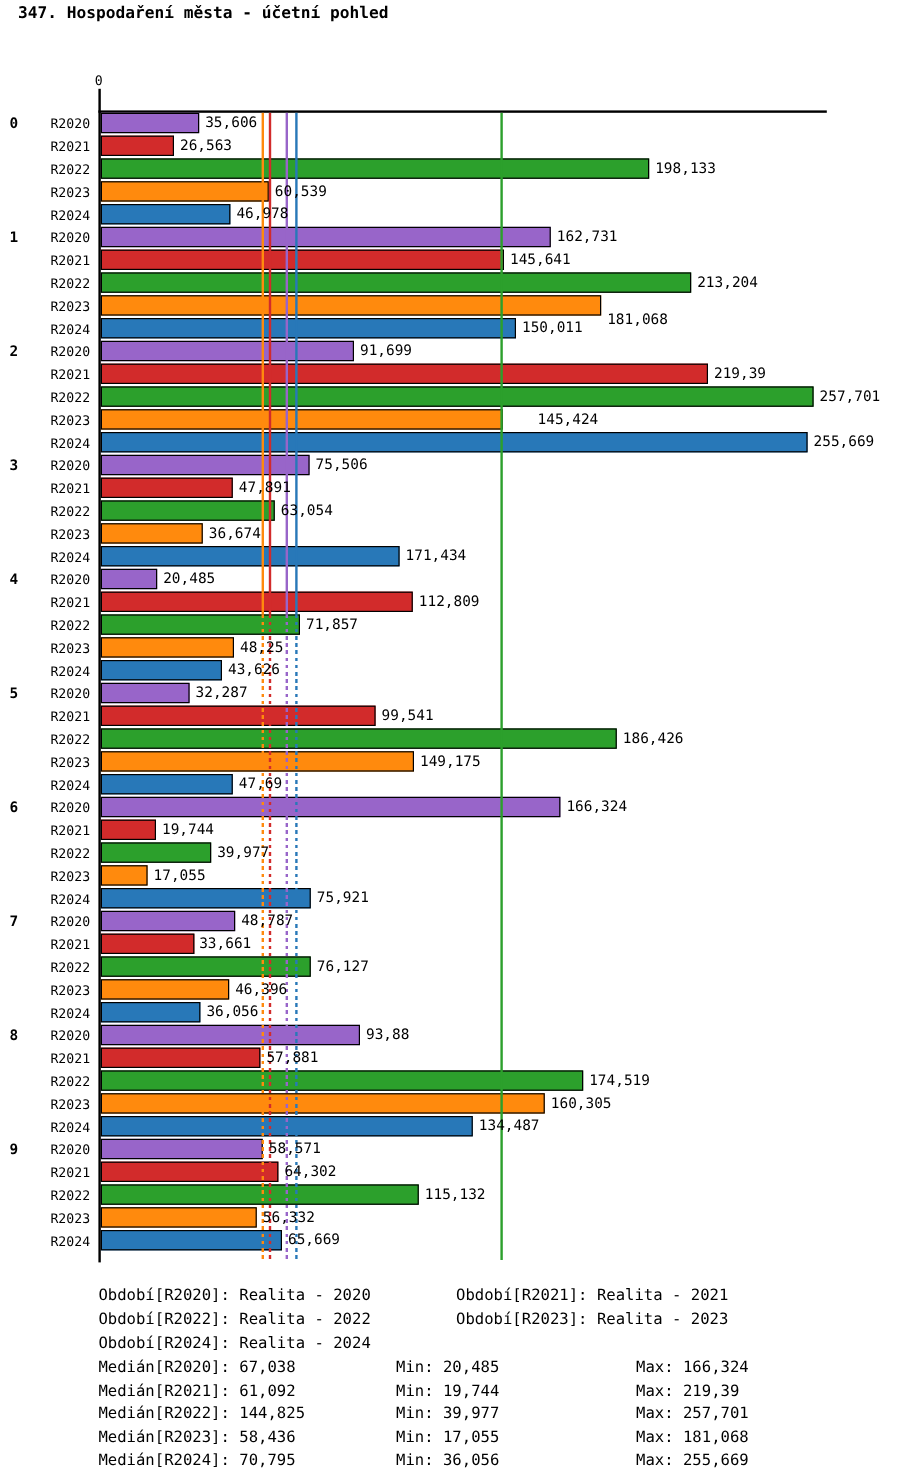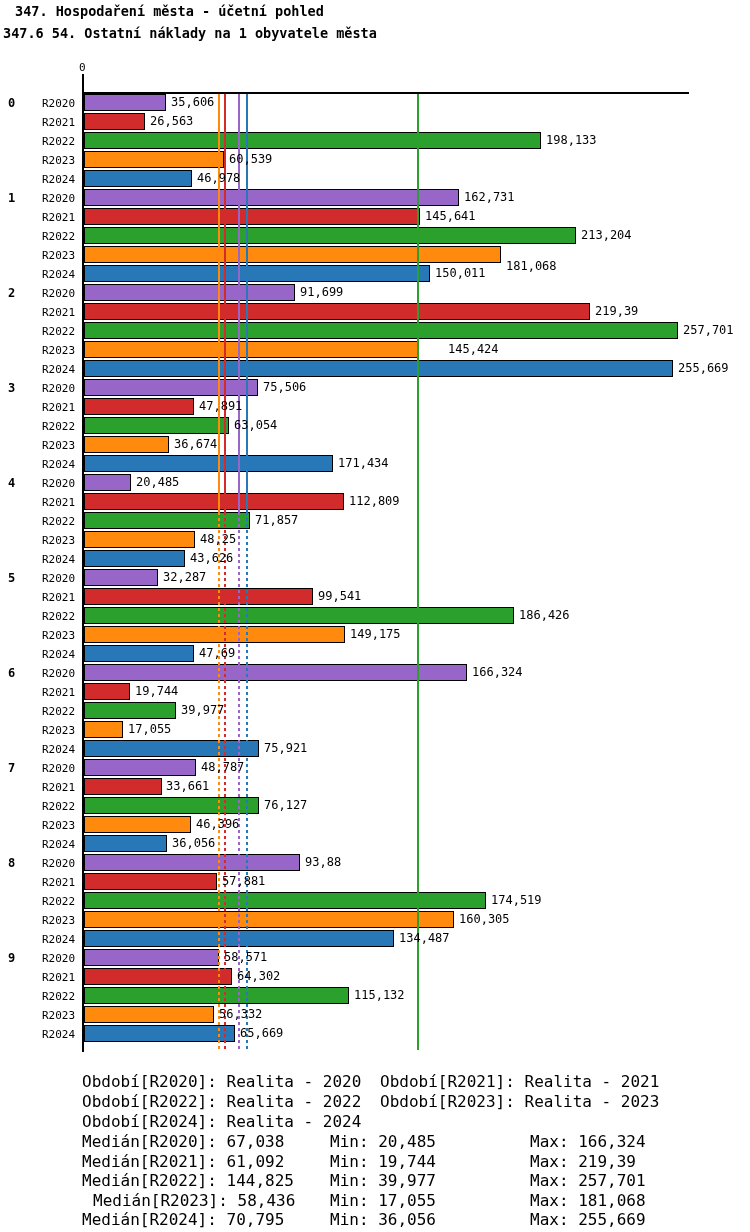--- a/index.html
+++ b/index.html
@@ -10,28 +10,27 @@
   .subtitle{left:3px;top:25px;font-size:13.5px;font-weight:bold;}
   .meta{left:3px;top:48px;font-size:9.5px;}
   .origin{left:79px;top:61px;font-size:11px;}
   .axis-top{left:82px;top:92px;width:607px;height:2px;background:#000;}
   .axis-left{left:82px;top:74px;width:2px;height:978px;background:#000;z-index:3;}
   .group-label{font-size:12px;font-weight:bold;}
   .series-label{font-size:11px;}
   .bar{box-sizing:border-box;border:1px solid #000;z-index:2;}
   .val{font-size:12px;line-height:17px;z-index:6;}
   .mline{width:2px;z-index:4;}
-  .legend-text{font-size:16px;}
+  .legend-text{font-size:13px;}
 </style>
 </head>
 <body>
 
 <div class="page">
   <div class="abs title">347. Hospodaření města - účetní pohled</div>
-  <div class="abs subtitle">347.6 54. Ostatní náklady na 1 obyvatele města</div>
 
   <div id="chart-layer" class="abs" style="left:0;top:0;width:750px;height:1232px;">
     <div class="abs origin">0</div>
     <div class="abs axis-top"></div>
     <div class="abs axis-left"></div>
   <div class="abs group-label" style="left: 8px; top: 96px;">0</div>
       <div class="abs series-label" style="left: 42px; top: 97px;">R2020</div>
       <div class="abs bar" style="left: 84px; top: 94px; width: 82px; height: 17px; background: rgb(152, 101, 201);"></div>
       <div class="abs val" style="left: 171px; top: 94px;">35,606</div>
       <div class="abs series-label" style="left: 42px; top: 116px;">R2021</div>
@@ -206,20 +205,20 @@
       <div class="abs legend-text" style="left: 82px; top: 1112px;">Období[R2024]: Realita - 2024</div>
       <div class="abs legend-text" style="left: 82px; top: 1132px;">Medián[R2020]: 67,038</div>
       <div class="abs legend-text" style="left: 330px; top: 1132px;">Min: 20,485</div>
       <div class="abs legend-text" style="left: 530px; top: 1132px;">Max: 166,324</div>
       <div class="abs legend-text" style="left: 82px; top: 1152px;">Medián[R2021]: 61,092</div>
       <div class="abs legend-text" style="left: 330px; top: 1152px;">Min: 19,744</div>
       <div class="abs legend-text" style="left: 530px; top: 1152px;">Max: 219,39</div>
       <div class="abs legend-text" style="left: 82px; top: 1171px;">Medián[R2022]: 144,825</div>
       <div class="abs legend-text" style="left: 330px; top: 1171px;">Min: 39,977</div>
       <div class="abs legend-text" style="left: 530px; top: 1171px;">Max: 257,701</div>
-      <div class="abs legend-text" style="left: 82px; top: 1191px; margin-left: 11px;">Medián[R2023]: 58,436</div>
+      <div class="abs legend-text" style="left: 82px; top: 1191px;">Medián[R2023]: 58,436</div>
       <div class="abs legend-text" style="left: 330px; top: 1191px;">Min: 17,055</div>
       <div class="abs legend-text" style="left: 530px; top: 1191px;">Max: 181,068</div>
       <div class="abs legend-text" style="left: 82px; top: 1210px;">Medián[R2024]: 70,795</div>
       <div class="abs legend-text" style="left: 330px; top: 1210px;">Min: 36,056</div>
       <div class="abs legend-text" style="left: 530px; top: 1210px;">Max: 255,669</div>
     </div>
 </div>
 
 </body></html>

